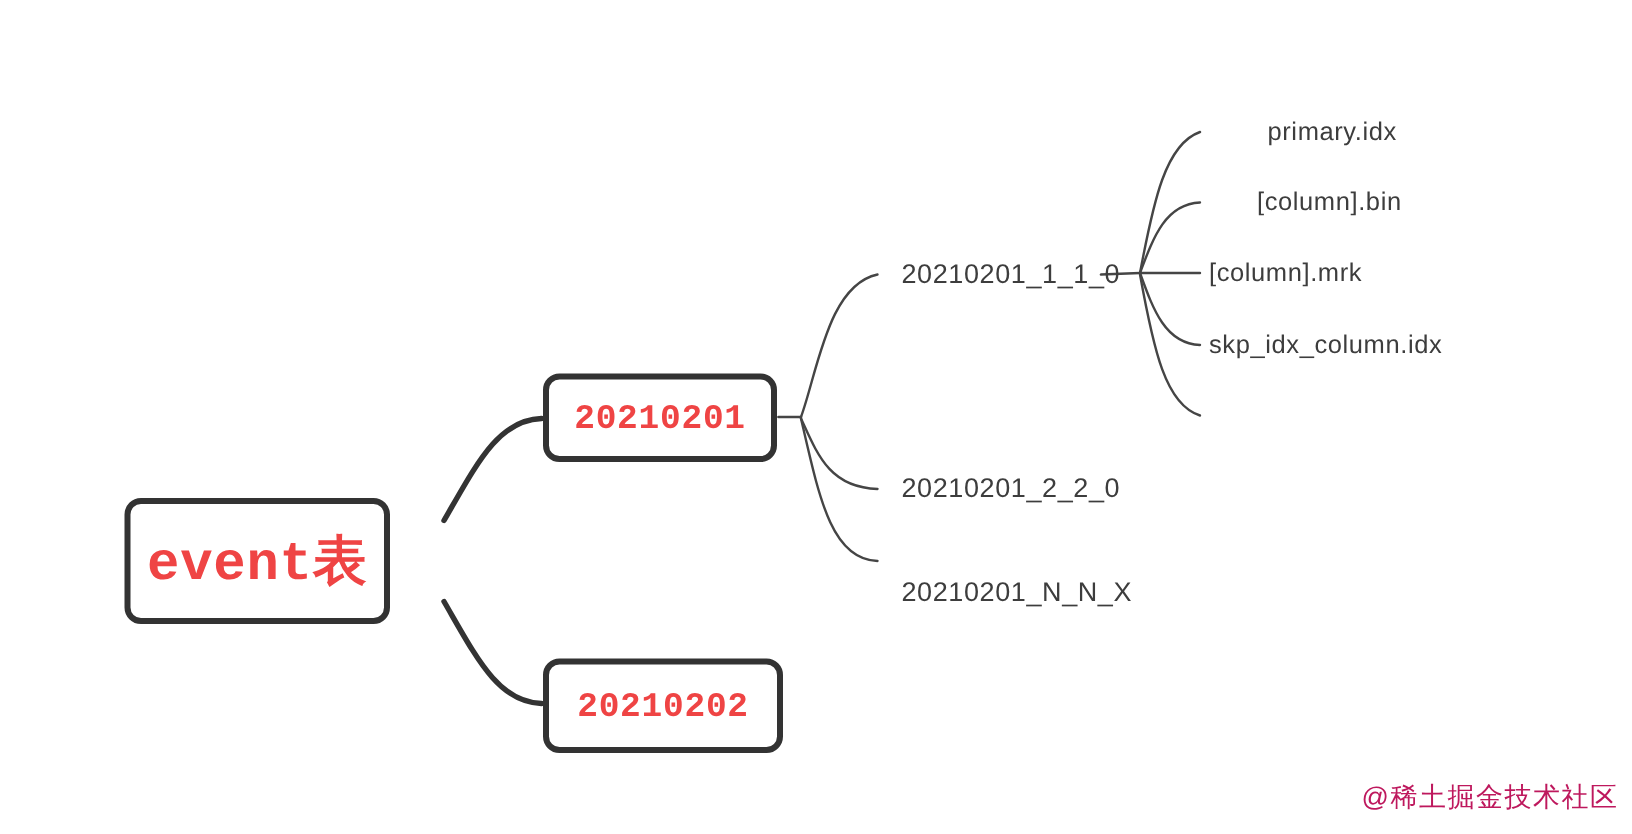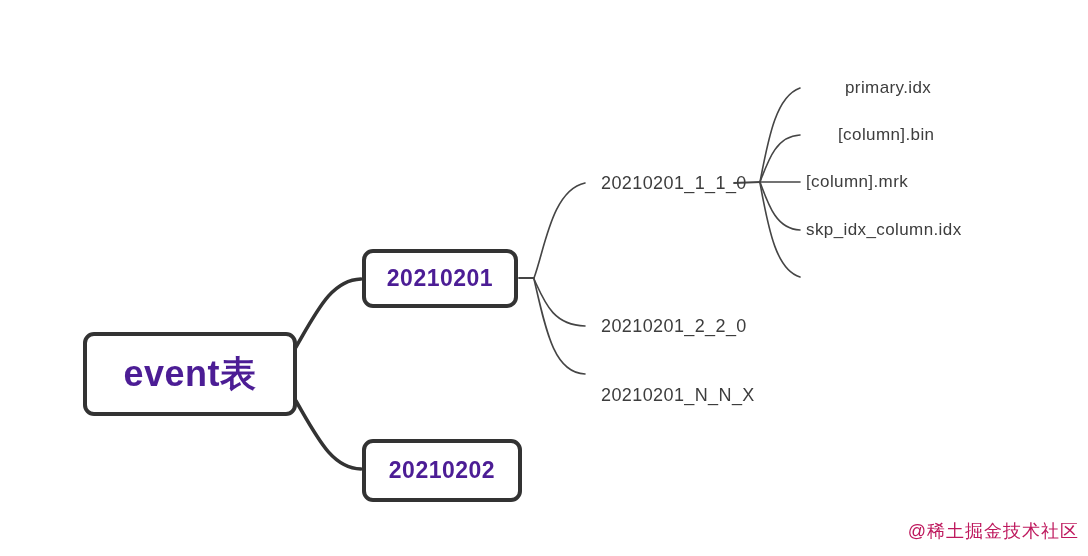--- a/index.html
+++ b/index.html
@@ -10,26 +10,27 @@
     font-family:"Liberation Sans","DejaVu Sans",sans-serif;
     overflow:hidden;
   }
   .edges{position:absolute;left:0;top:0;width:1088px;height:556px;}
   .node-box{
     position:absolute;
     display:flex;align-items:center;justify-content:center;
     background:#ffffff;
     border:4px solid #333333;
     border-radius:11px;
-    color:#4c1d95;
+    color:#ef4444;
     box-sizing:border-box;
     letter-spacing:0.5px;
+    font-family:Liberation Mono, monospace;
   }
   .root-box{
-    left:83px;top:332px;width:214px;height:84px;
+    left:83px;top:332px;width:177px;height:84px;
     font-size:36px;font-weight:bold;
   }
   .part-box{
     font-size:23px;font-weight:bold;border-width:4px;
   }
   .box-20210201{left:362px;top:249px;width:156px;height:59px;}
   .box-20210202{left:362px;top:439px;width:160px;height:63px;}
   .leaf-label{
     position:absolute;
     transform:translateY(-50%);

